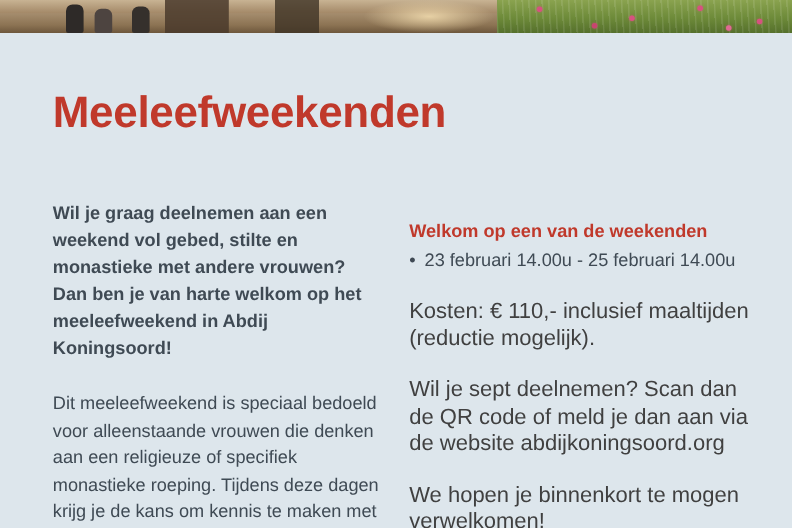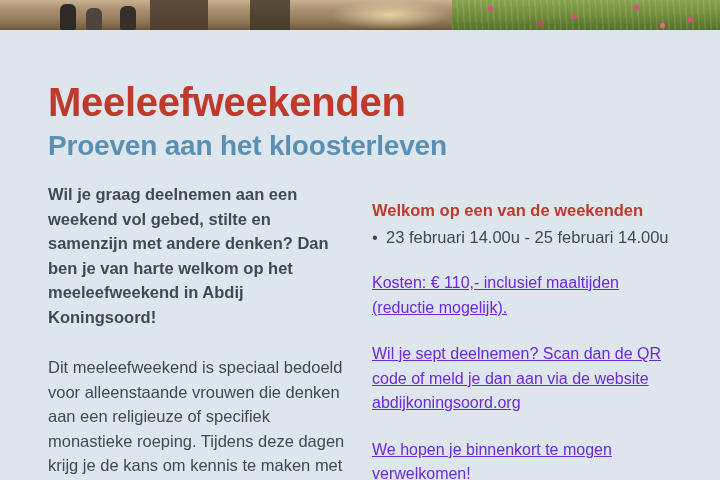--- a/index.html
+++ b/index.html
@@ -183,25 +183,24 @@
     position: relative;
   }
   .bullets li:before {
     content: "\2022";
     position: absolute;
     left: 0;
     top: 0;
     color: #3f4a54;
   }
   .right-para {
-    font-size: 16px;
-    line-height: 24.5px;
-    color: #6d28d9;
+    font-size: 20px;
+    line-height: 24.5px;
+    color: #404040;
     margin: 0 0 22px 0;
-    text-decoration: underline;
   }
   .right-para.last { margin-bottom: 0; }
 </style>
 </head>
 <body>
 
 <div class="page">
 
   <div class="photo-strip">
     <div class="photo-left">
@@ -219,24 +218,23 @@
       <div class="flower f1"></div>
       <div class="flower f2"></div>
       <div class="flower f3"></div>
       <div class="flower f4"></div>
       <div class="flower f5"></div>
       <div class="flower f6"></div>
     </div>
   </div>
 
   <h1 class="title">Meeleefweekenden</h1>
-  <h2 class="subtitle">Proeven aan het kloosterleven</h2>
 
   <div class="col-left">
-    <p class="lead">Wil je graag deelnemen aan een weekend vol gebed, stilte en samenzijn met andere denken? Dan ben je van harte welkom op het meeleefweekend in Abdij Koningsoord!</p>
+    <p class="lead">Wil je graag deelnemen aan een weekend vol gebed, stilte en monastieke met andere vrouwen? Dan ben je van harte welkom op het meeleefweekend in Abdij Koningsoord!</p>
     <p class="body-text">Dit meeleefweekend is speciaal bedoeld voor alleenstaande vrouwen die denken aan een religieuze of specifiek monastieke roeping. Tijdens deze dagen krijg je de kans om kennis te maken met het Cisterciënzer leven en te proeven aan ons leven van gebed en werk.</p>
   </div>
 
   <div class="col-right">
     <p class="right-heading">Welkom op een van de weekenden</p>
     <ul class="bullets">
       <li>23 februari 14.00u - 25 februari 14.00u</li>
     </ul>
     <p class="right-para">Kosten: € 110,- inclusief maaltijden (reductie mogelijk).</p>
     <p class="right-para">Wil je sept deelnemen? Scan dan de QR code of meld je dan aan via de website abdijkoningsoord.org</p>

